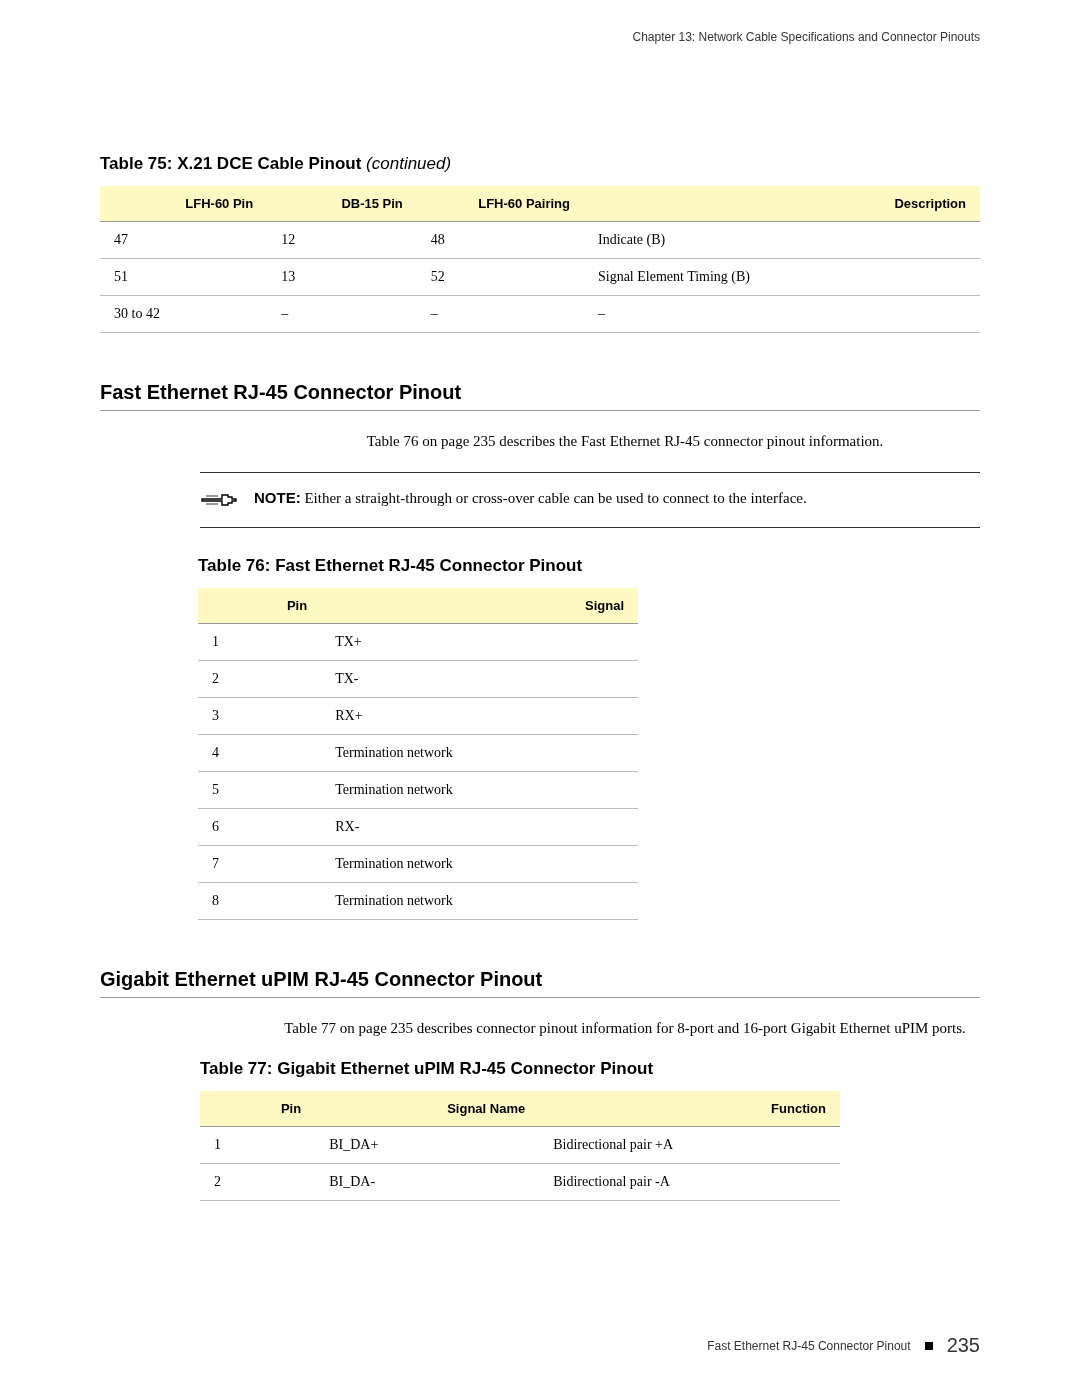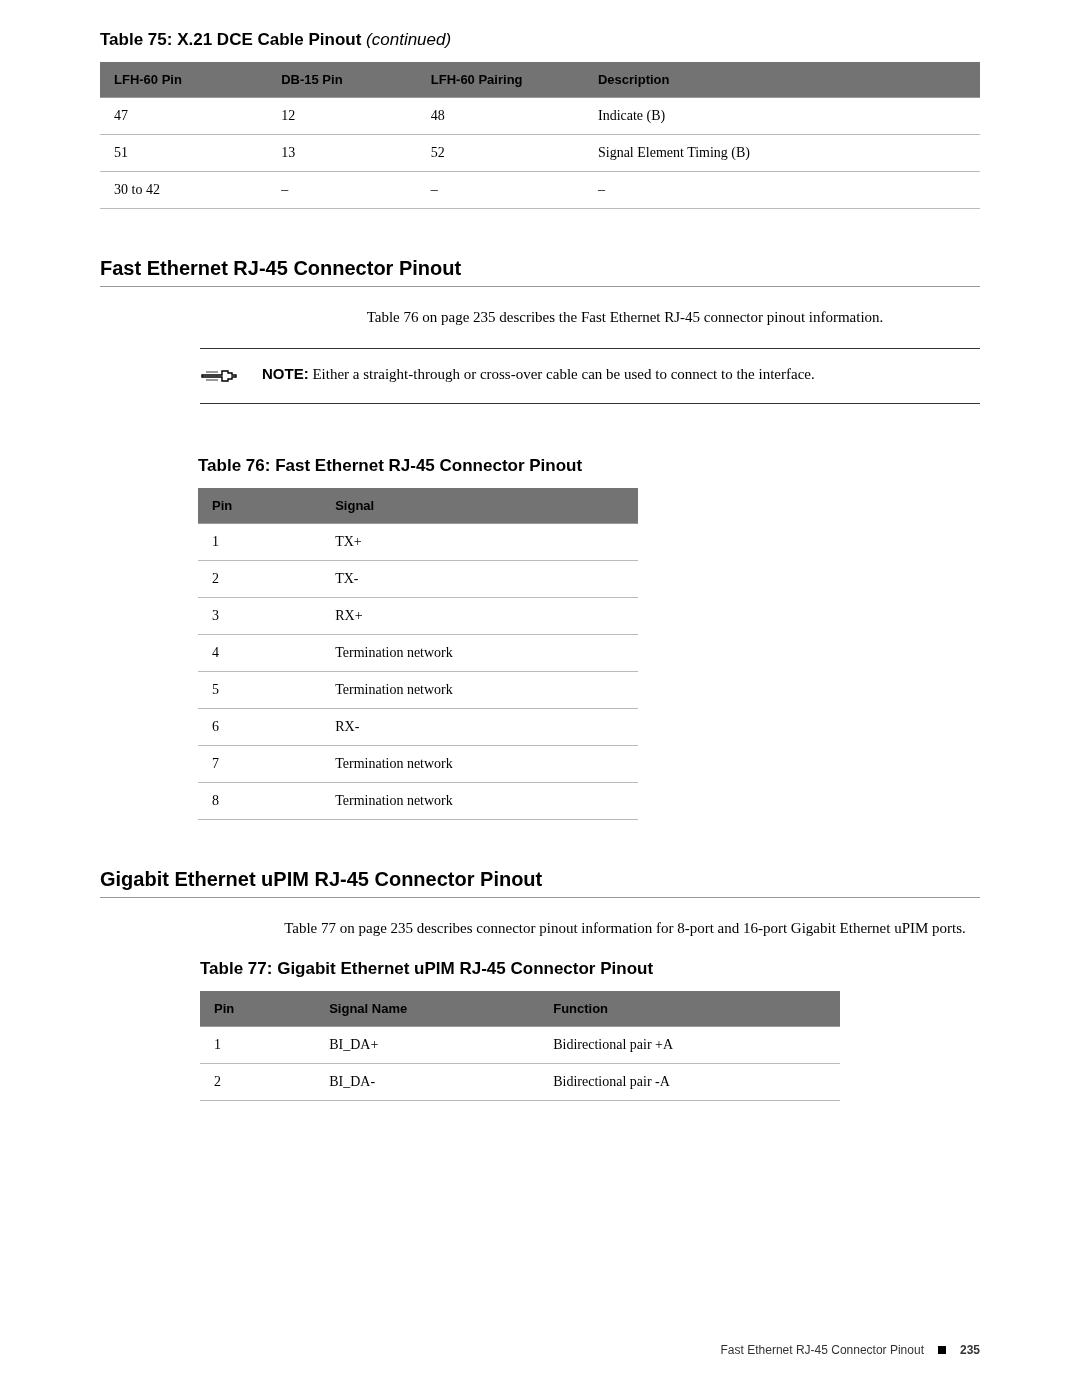--- a/index.html
+++ b/index.html
@@ -29,25 +29,25 @@
   }
   .table-title .continued {
     font-weight: normal;
     font-style: italic;
   }
   table {
     border-collapse: collapse;
     width: 100%;
   }
   th {
-    background: #737373;
+    background: #fef9c3;
     font-family: Arial, Helvetica, sans-serif;
     font-weight: bold;
     font-size: 13px;
-    text-align: left;
+    text-align: right;
     padding: 10px 14px;
     border-bottom: 1px solid #999;
   }
   td {
     font-family: Georgia, serif;
     font-size: 14px;
     padding: 10px 14px;
     border-bottom: 1px solid #bbb;
   }
   .table75 { margin-bottom: 48px; }
@@ -69,22 +69,22 @@
     margin-bottom: 22px;
     text-align: center;
   }
   .note-block {
     margin-left: 100px;
     border-top: 1px solid #333;
     border-bottom: 1px solid #333;
     padding: 14px 0;
     display: flex;
     align-items: flex-start;
-    gap: 18px;
-    margin-bottom: 52px;
+    gap: 10px;
+    margin-bottom: 28px;
   }
   .note-icon svg { display: block; }
   .note-text {
     font-family: Georgia, serif;
     font-size: 15px;
     line-height: 1.45;
   }
   .note-text .bold {
     font-family: Arial, Helvetica, sans-serif;
     font-weight: bold;
@@ -99,29 +99,30 @@
     font-size: 12px;
     color: #333;
     display: flex;
     align-items: center;
     gap: 14px;
   }
   .footer .sq {
     width: 8px; height: 8px; background: #000; display: inline-block;
   }
   .footer .pnum {
-    font-weight: bold;
-    font-size: 12px;
+    font-weight: normal;
+    font-size: 20px;
   }
 </style>
 </head>
 <body>
 
 <div class="page">
 
+  <div class="header-line">Chapter 13: Network Cable Specifications and Connector Pinouts</div>
 
   <div class="table-title">
     <span>Table 75: X.21 DCE Cable Pinout</span><span class="continued"> (continued)</span>
   </div>
   <table class="table75">
     <thead>
       <tr>
         <th style="width:19%">LFH-60 Pin</th>
         <th style="width:17%">DB-15 Pin</th>
         <th style="width:19%">LFH-60 Pairing</th>

